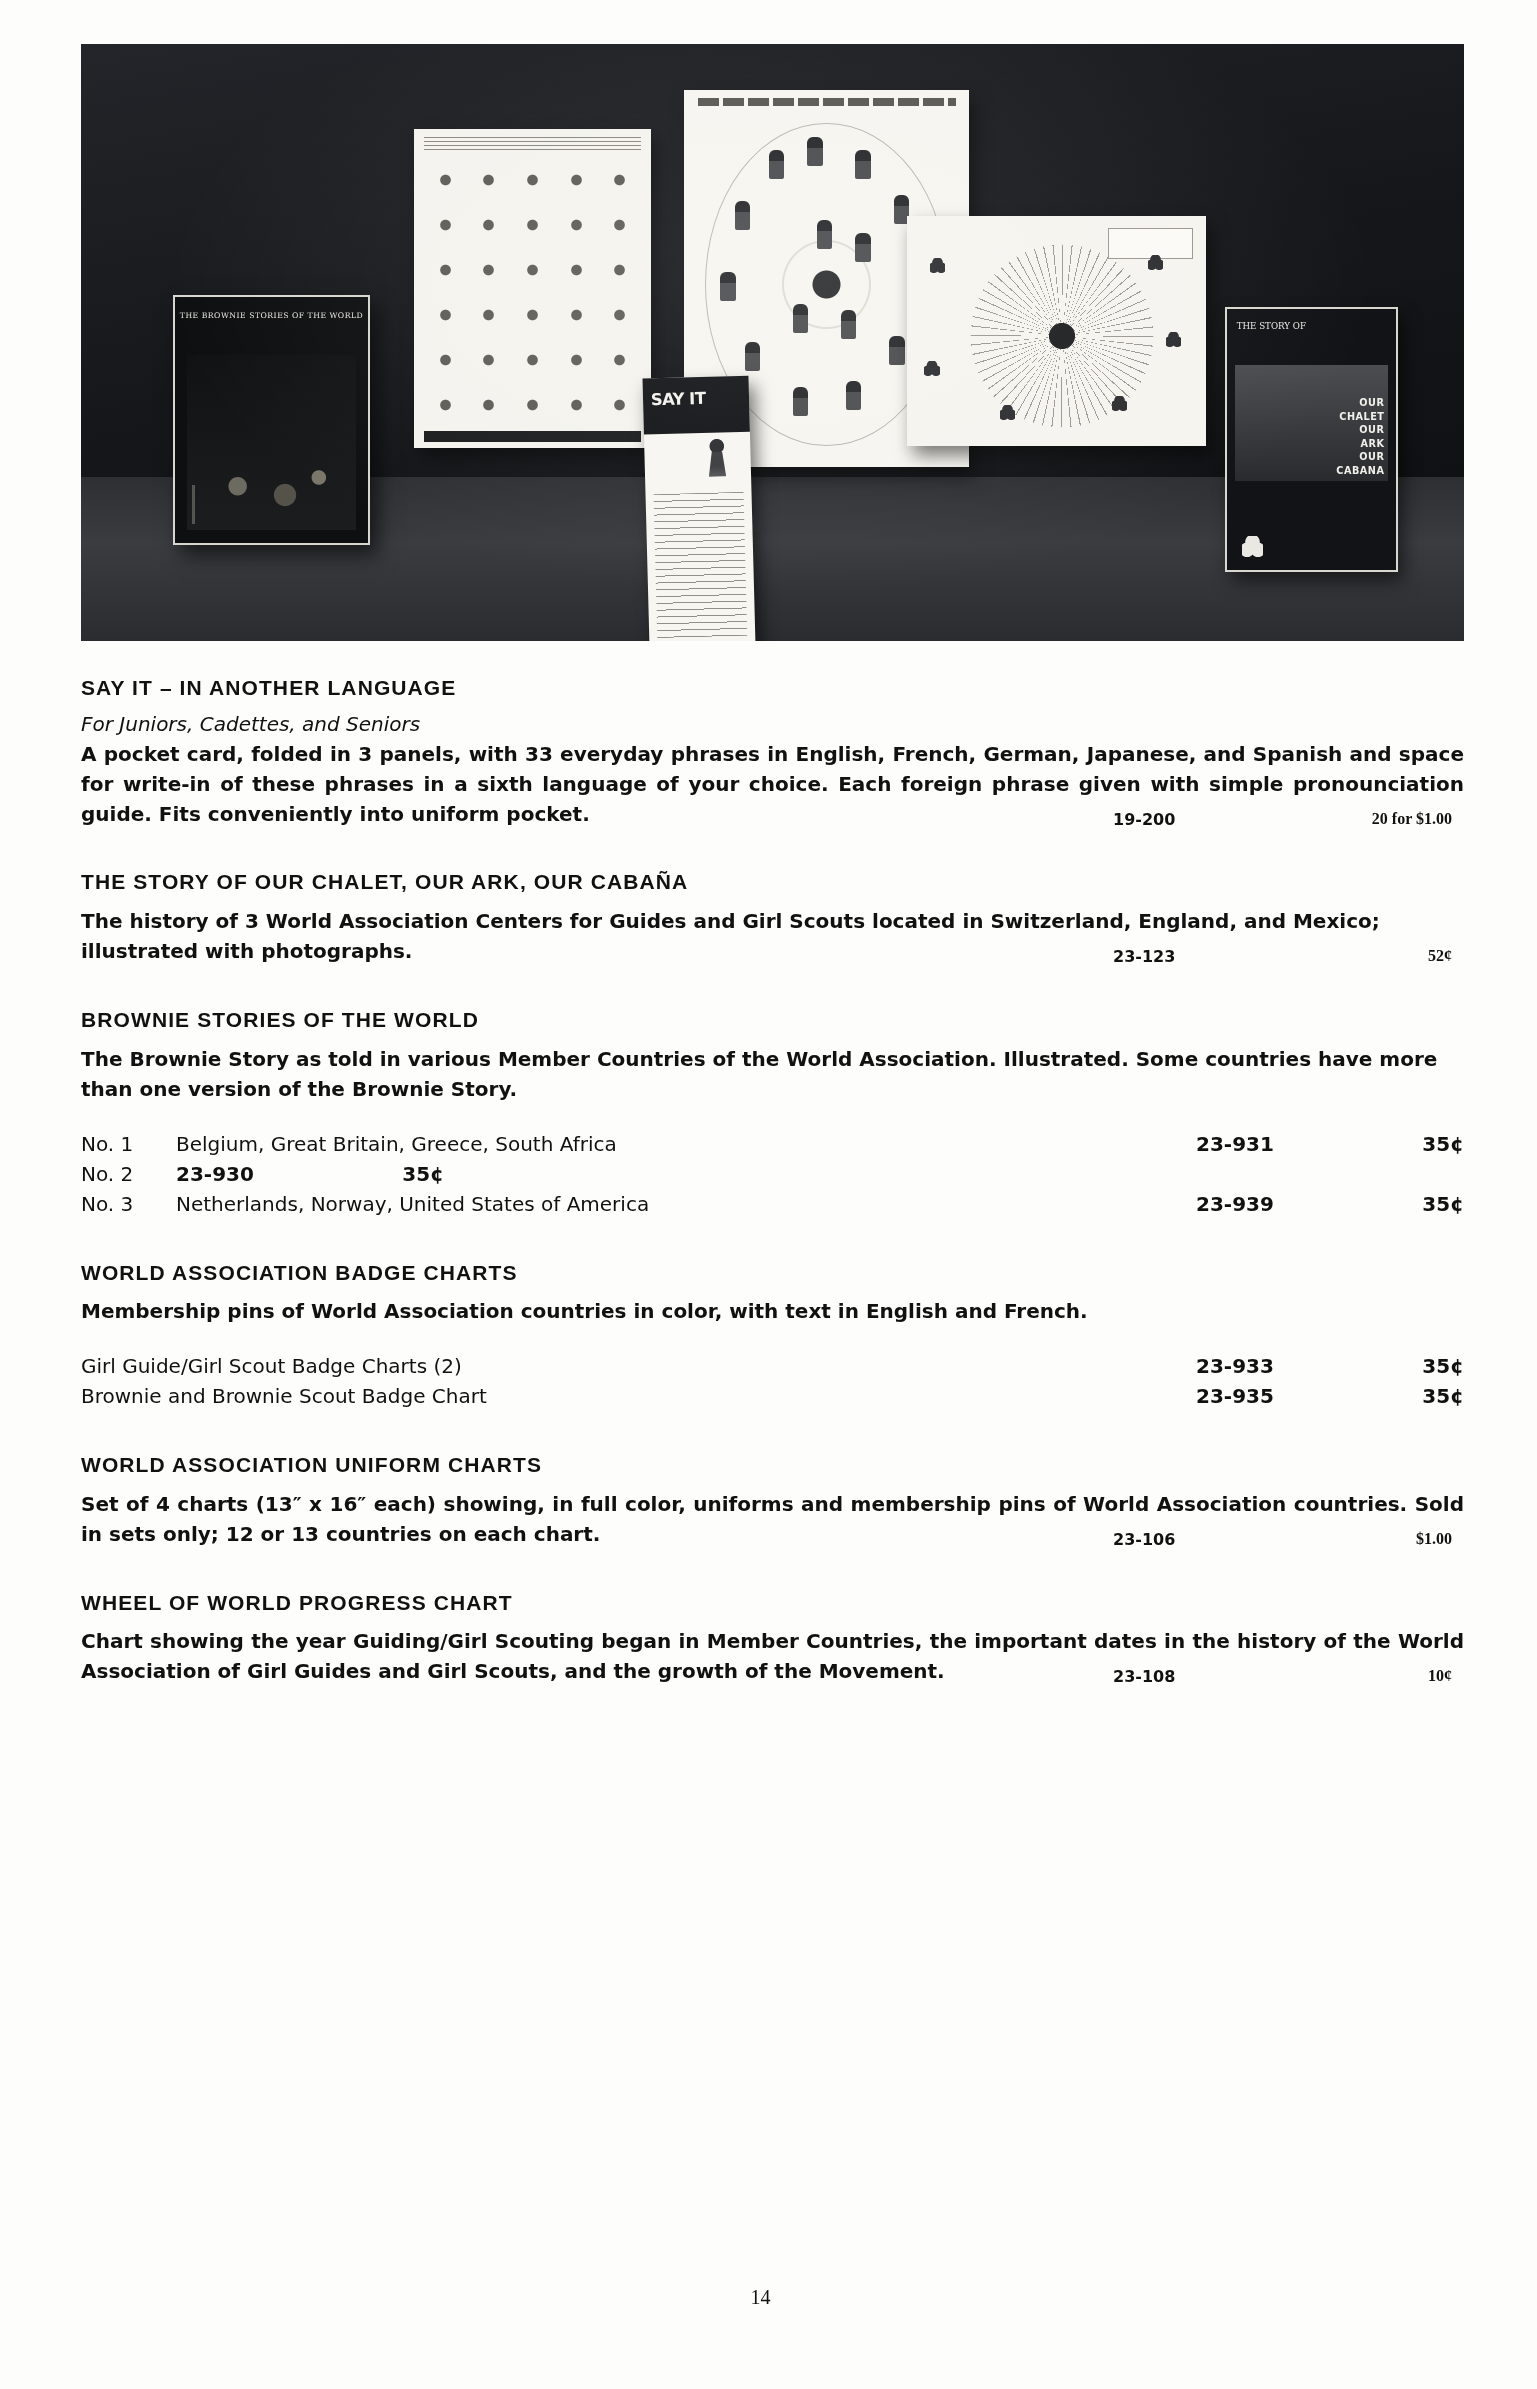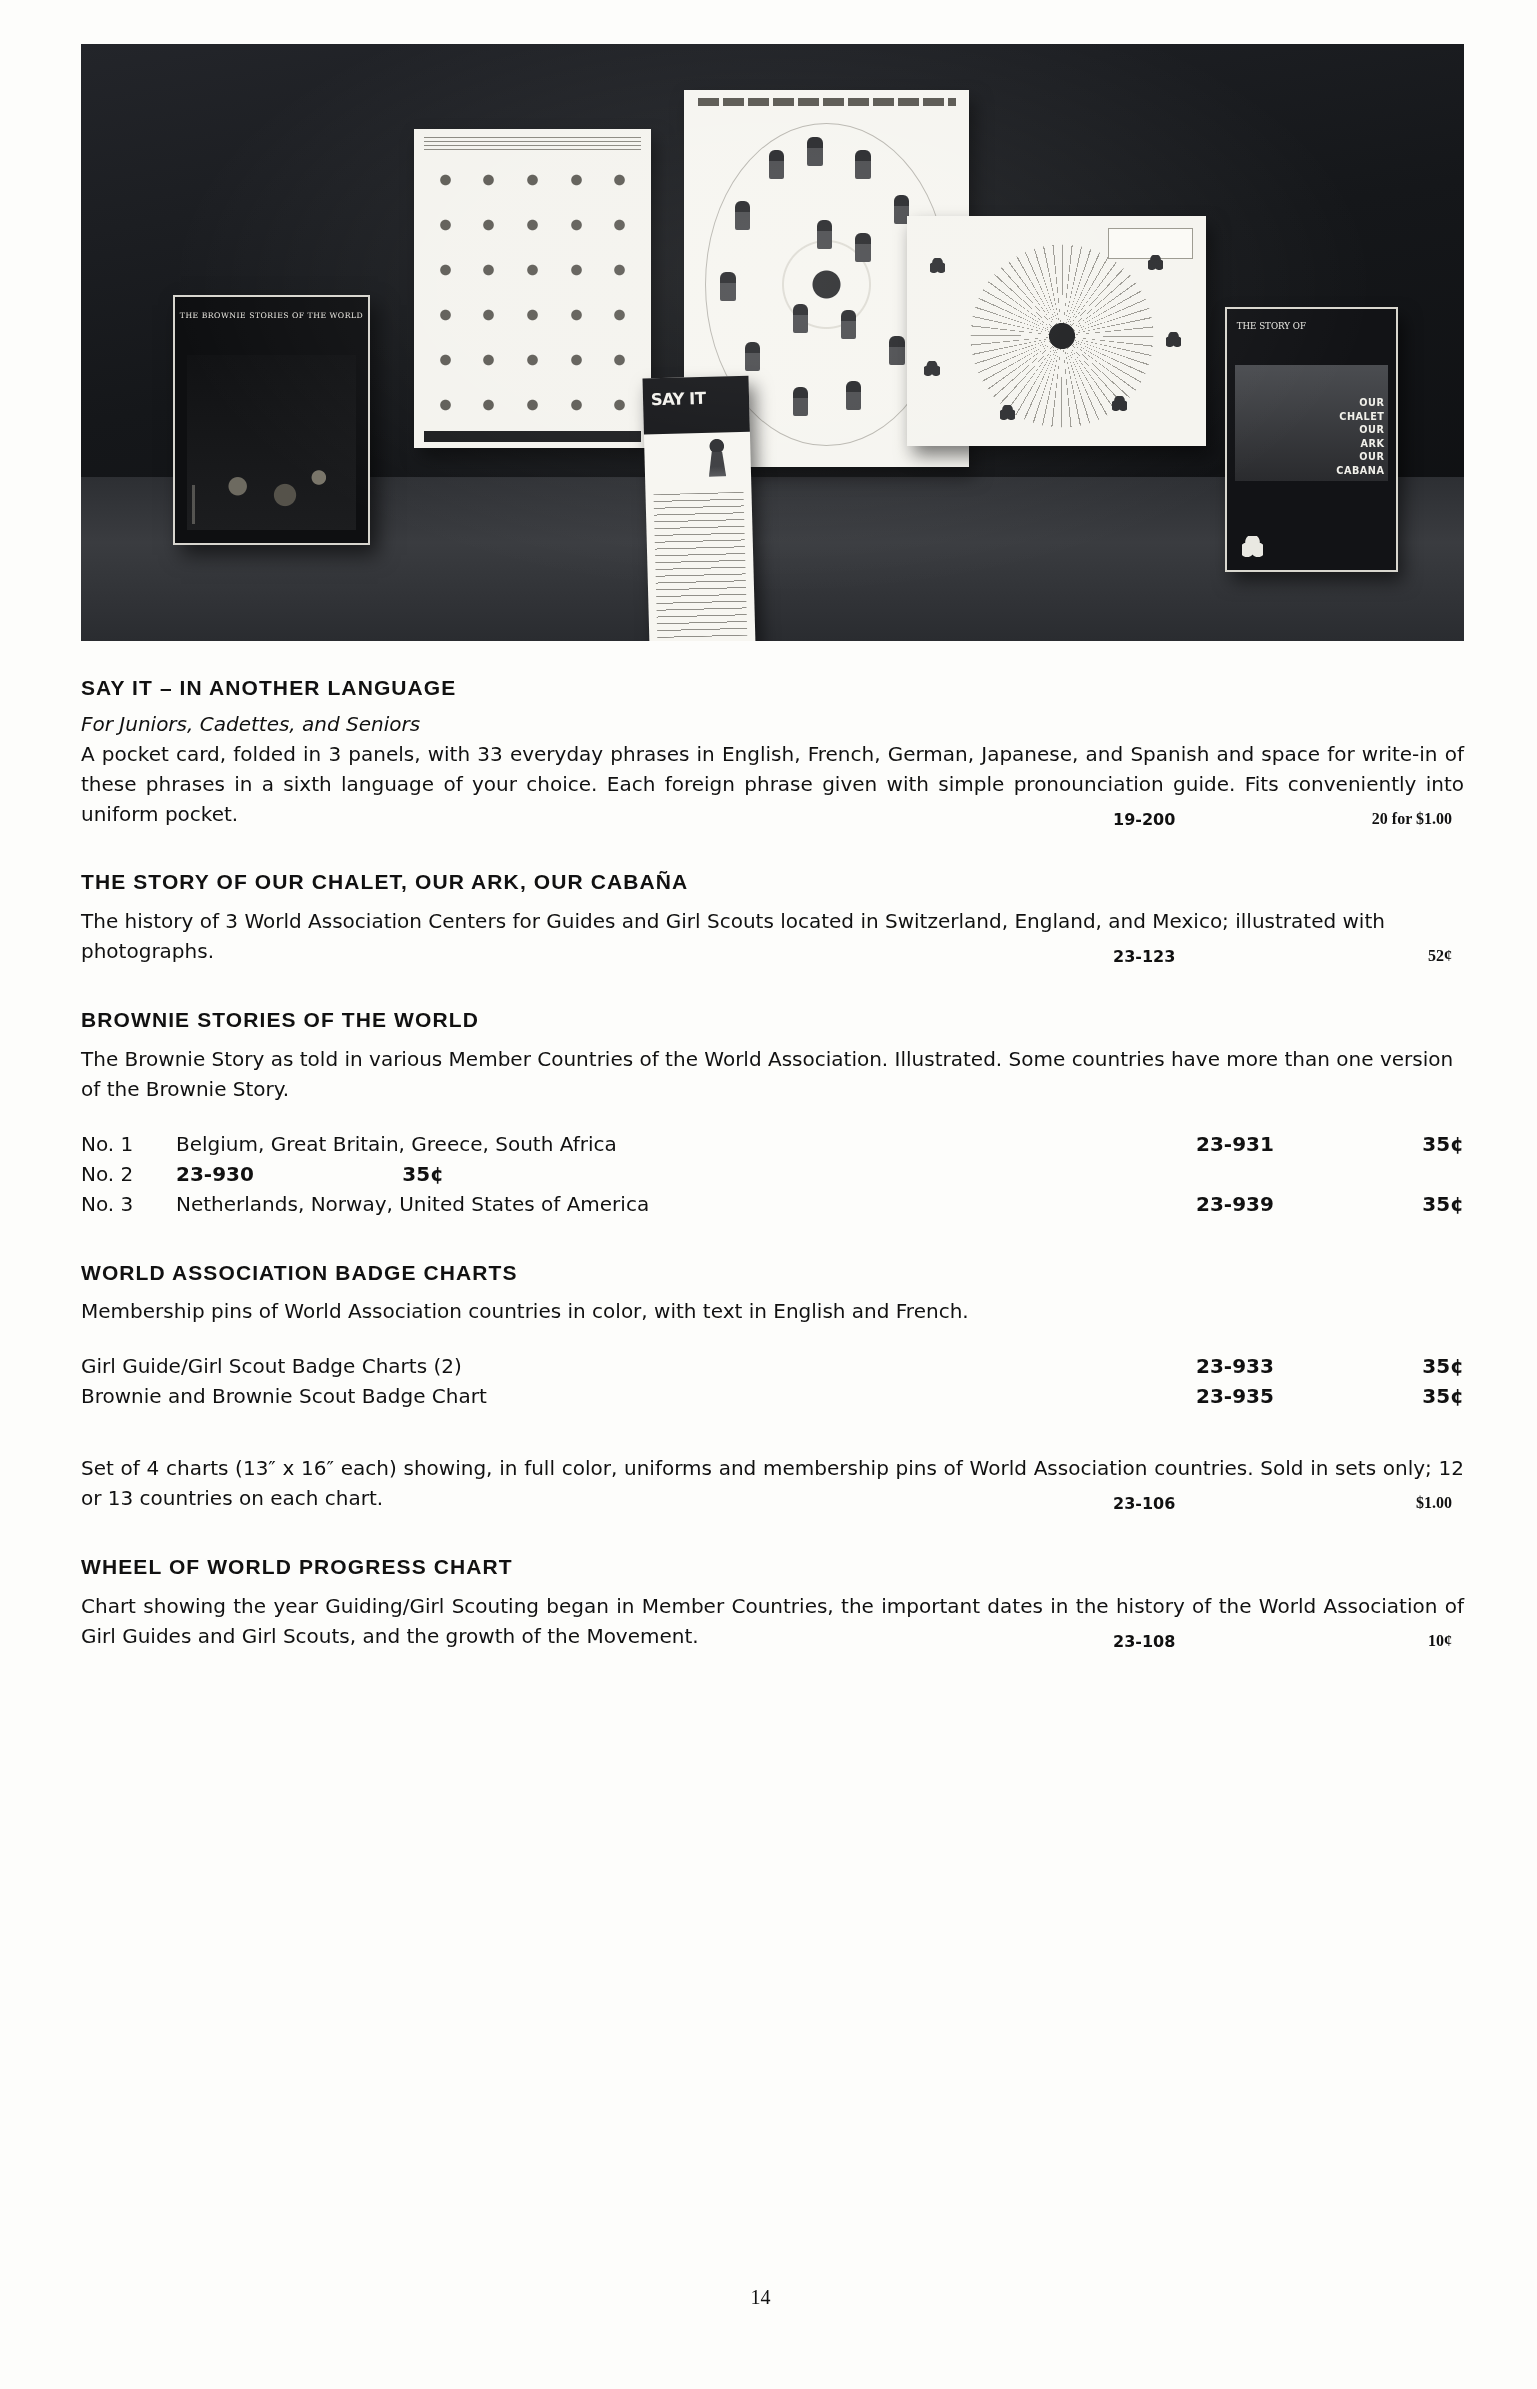--- a/index.html
+++ b/index.html
@@ -245,20 +245,21 @@
     font-size: 20px;
     margin: 0 0 3.9px 0;
     font-family: "DejaVu Sans", sans-serif;
   }
   p.tx {
     font-size: 20px;
     line-height: 30px;
     margin: 0;
     text-align: justify;
     font-family: "DejaVu Sans", sans-serif;
+    font-weight: bold;
   }
   p.tx.nj { text-align: left; }
   .row {
     display: flex;
     align-items: baseline;
     font-size: 20px;
     line-height: 30px;
     font-family: "DejaVu Sans", sans-serif;
   }
   .row .no { width: 95px; flex: none; }
@@ -446,20 +447,21 @@
         </div>
         <div class="row">
           <span class="desc">Brownie and Brownie Scout Badge Chart</span>
           <span class="code">23-935</span>
           <span class="price">35¢</span>
         </div>
       </div>
     </div>
 
     <div class="sec" style="margin-top:42px">
+      <h2 class="hd">WORLD ASSOCIATION UNIFORM CHARTS</h2>
       <div class="inlinewrap">
         <p class="tx"><span>Set of 4 charts (13″ x 16″ each) showing, in full color, uniforms and membership pins of World Association countries. Sold in sets only; 12 or 13 countries on each chart.</span></p>
         <div class="trailing">
           <span class="code">23-106</span>
           <span class="price">$1.00</span>
         </div>
       </div>
     </div>
 
     <div class="sec" style="margin-top:42px">

